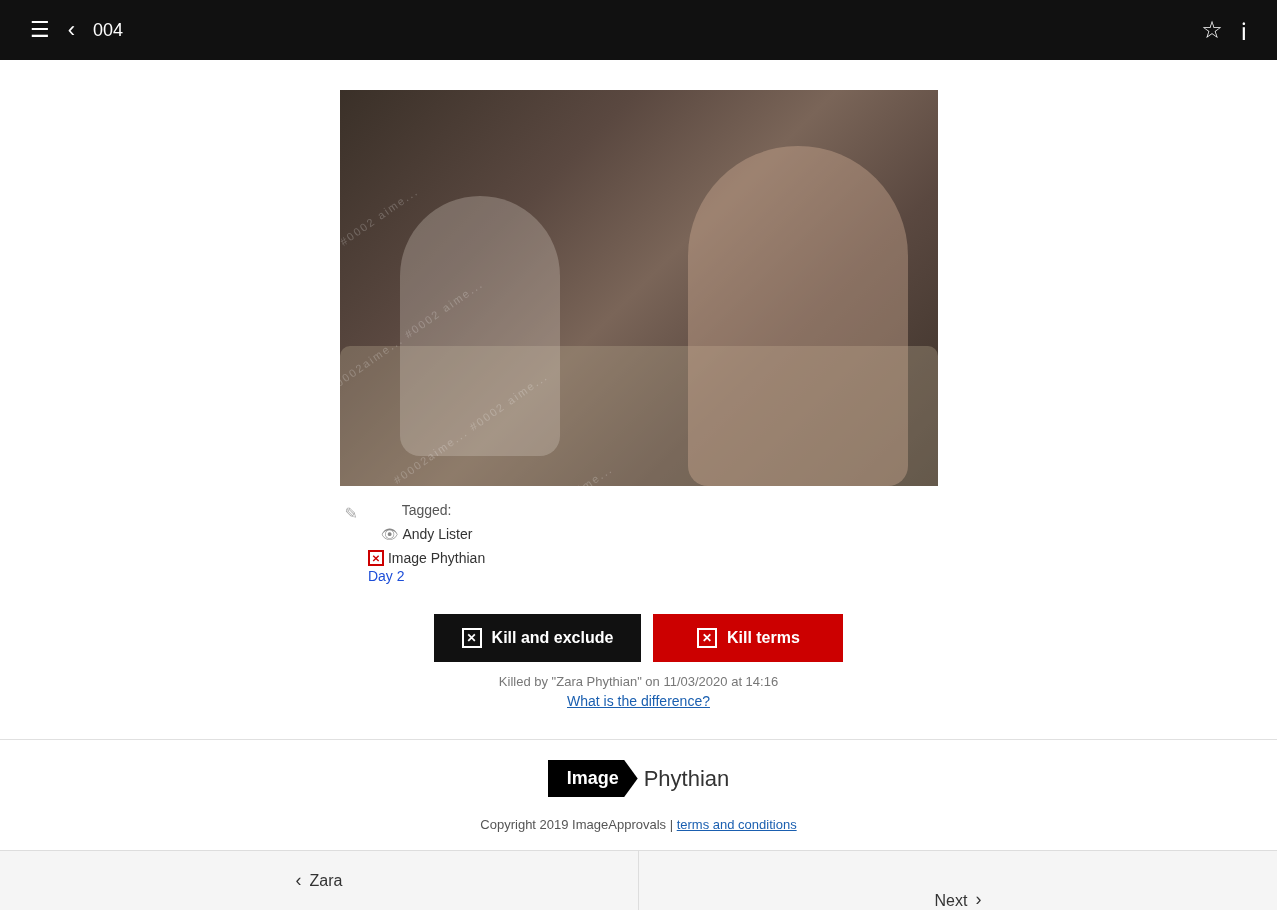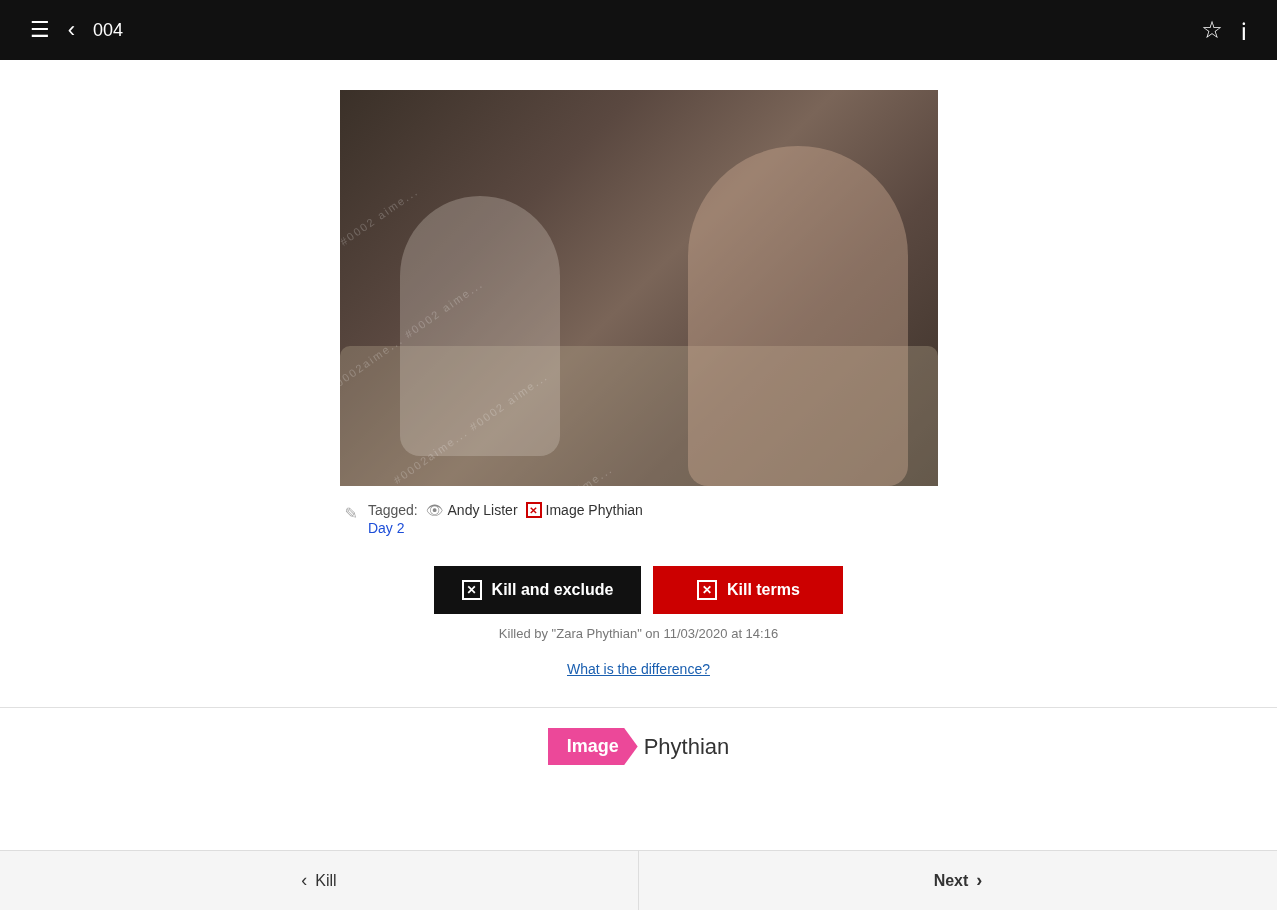--- a/index.html
+++ b/index.html
@@ -149,20 +149,21 @@
     .tags-content {
       display: flex;
       flex-direction: column;
       gap: 2px;
     }
     .tags-row {
       display: flex;
       align-items: center;
       gap: 8px;
       flex-wrap: wrap;
+      flex-direction: column;
     }
     .tagged-label {
       color: #555;
       font-size: 14px;
     }
     .tag-person {
       display: flex;
       align-items: center;
       gap: 4px;
       font-size: 14px;
@@ -246,21 +247,21 @@
     }
     .killed-by-text a, .what-difference-link {
       color: #1a5fb0;
       text-decoration: underline;
       cursor: pointer;
     }
     .what-difference-link {
       display: block;
       text-align: center;
       font-size: 14px;
-      margin-top: 20px;
+      margin-top: 4px;
       color: #1a5fb0;
     }
 
     
     .divider {
       width: 100%;
       height: 1px;
       background: #e0e0e0;
       margin: 30px 0 20px;
     }
@@ -269,21 +270,21 @@
     .logo-section {
       display: flex;
       justify-content: center;
       margin-bottom: 20px;
     }
     .logo-container {
       display: flex;
       align-items: center;
     }
     .logo-image-part {
-      background: #ec4899;
+      background: #000000;
       color: #fff;
       font-size: 18px;
       font-weight: bold;
       padding: 8px 10px;
       position: relative;
       clip-path: polygon(0 0, 85% 0, 100% 50%, 85% 100%, 0 100%);
       width: 90px;
       display: flex;
       align-items: center;
       justify-content: center;
@@ -326,27 +327,26 @@
       justify-content: center;
       gap: 8px;
       cursor: pointer;
       font-size: 16px;
       color: #333;
       border-right: 1px solid #ddd;
     }
     .bottom-nav-next {
       flex: 1;
       display: flex;
-      align-items: center;
+      align-items: flex-end;
       justify-content: center;
       gap: 8px;
       cursor: pointer;
       font-size: 16px;
       color: #333;
-      font-weight: bold;
     }
     .nav-arrow {
       font-size: 18px;
       color: #333;
     }
   </style>
 </head>
 <body>
 
 <div class="header">
@@ -420,25 +420,30 @@
 
   <div class="divider"></div>
 
   <div class="logo-section">
     <div class="logo-container">
       <div class="logo-image-part">Image</div>
       <span class="logo-approvals-part">Phythian</span>
     </div>
   </div>
 
+  <div class="footer-text">
+    <span>Copyright 2019 ImageApprovals</span>
+    <span> | </span>
+    <a>terms and conditions</a>
+  </div>
 
 </div>
 
 <div class="bottom-nav">
   <div class="bottom-nav-back">
     <span class="nav-arrow">‹</span>
-    <span>Kill</span>
+    <span>Zara</span>
   </div>
   <div class="bottom-nav-next">
     <span>Next</span>
     <span class="nav-arrow">›</span>
   </div>
 </div>
 
 </body></html>

